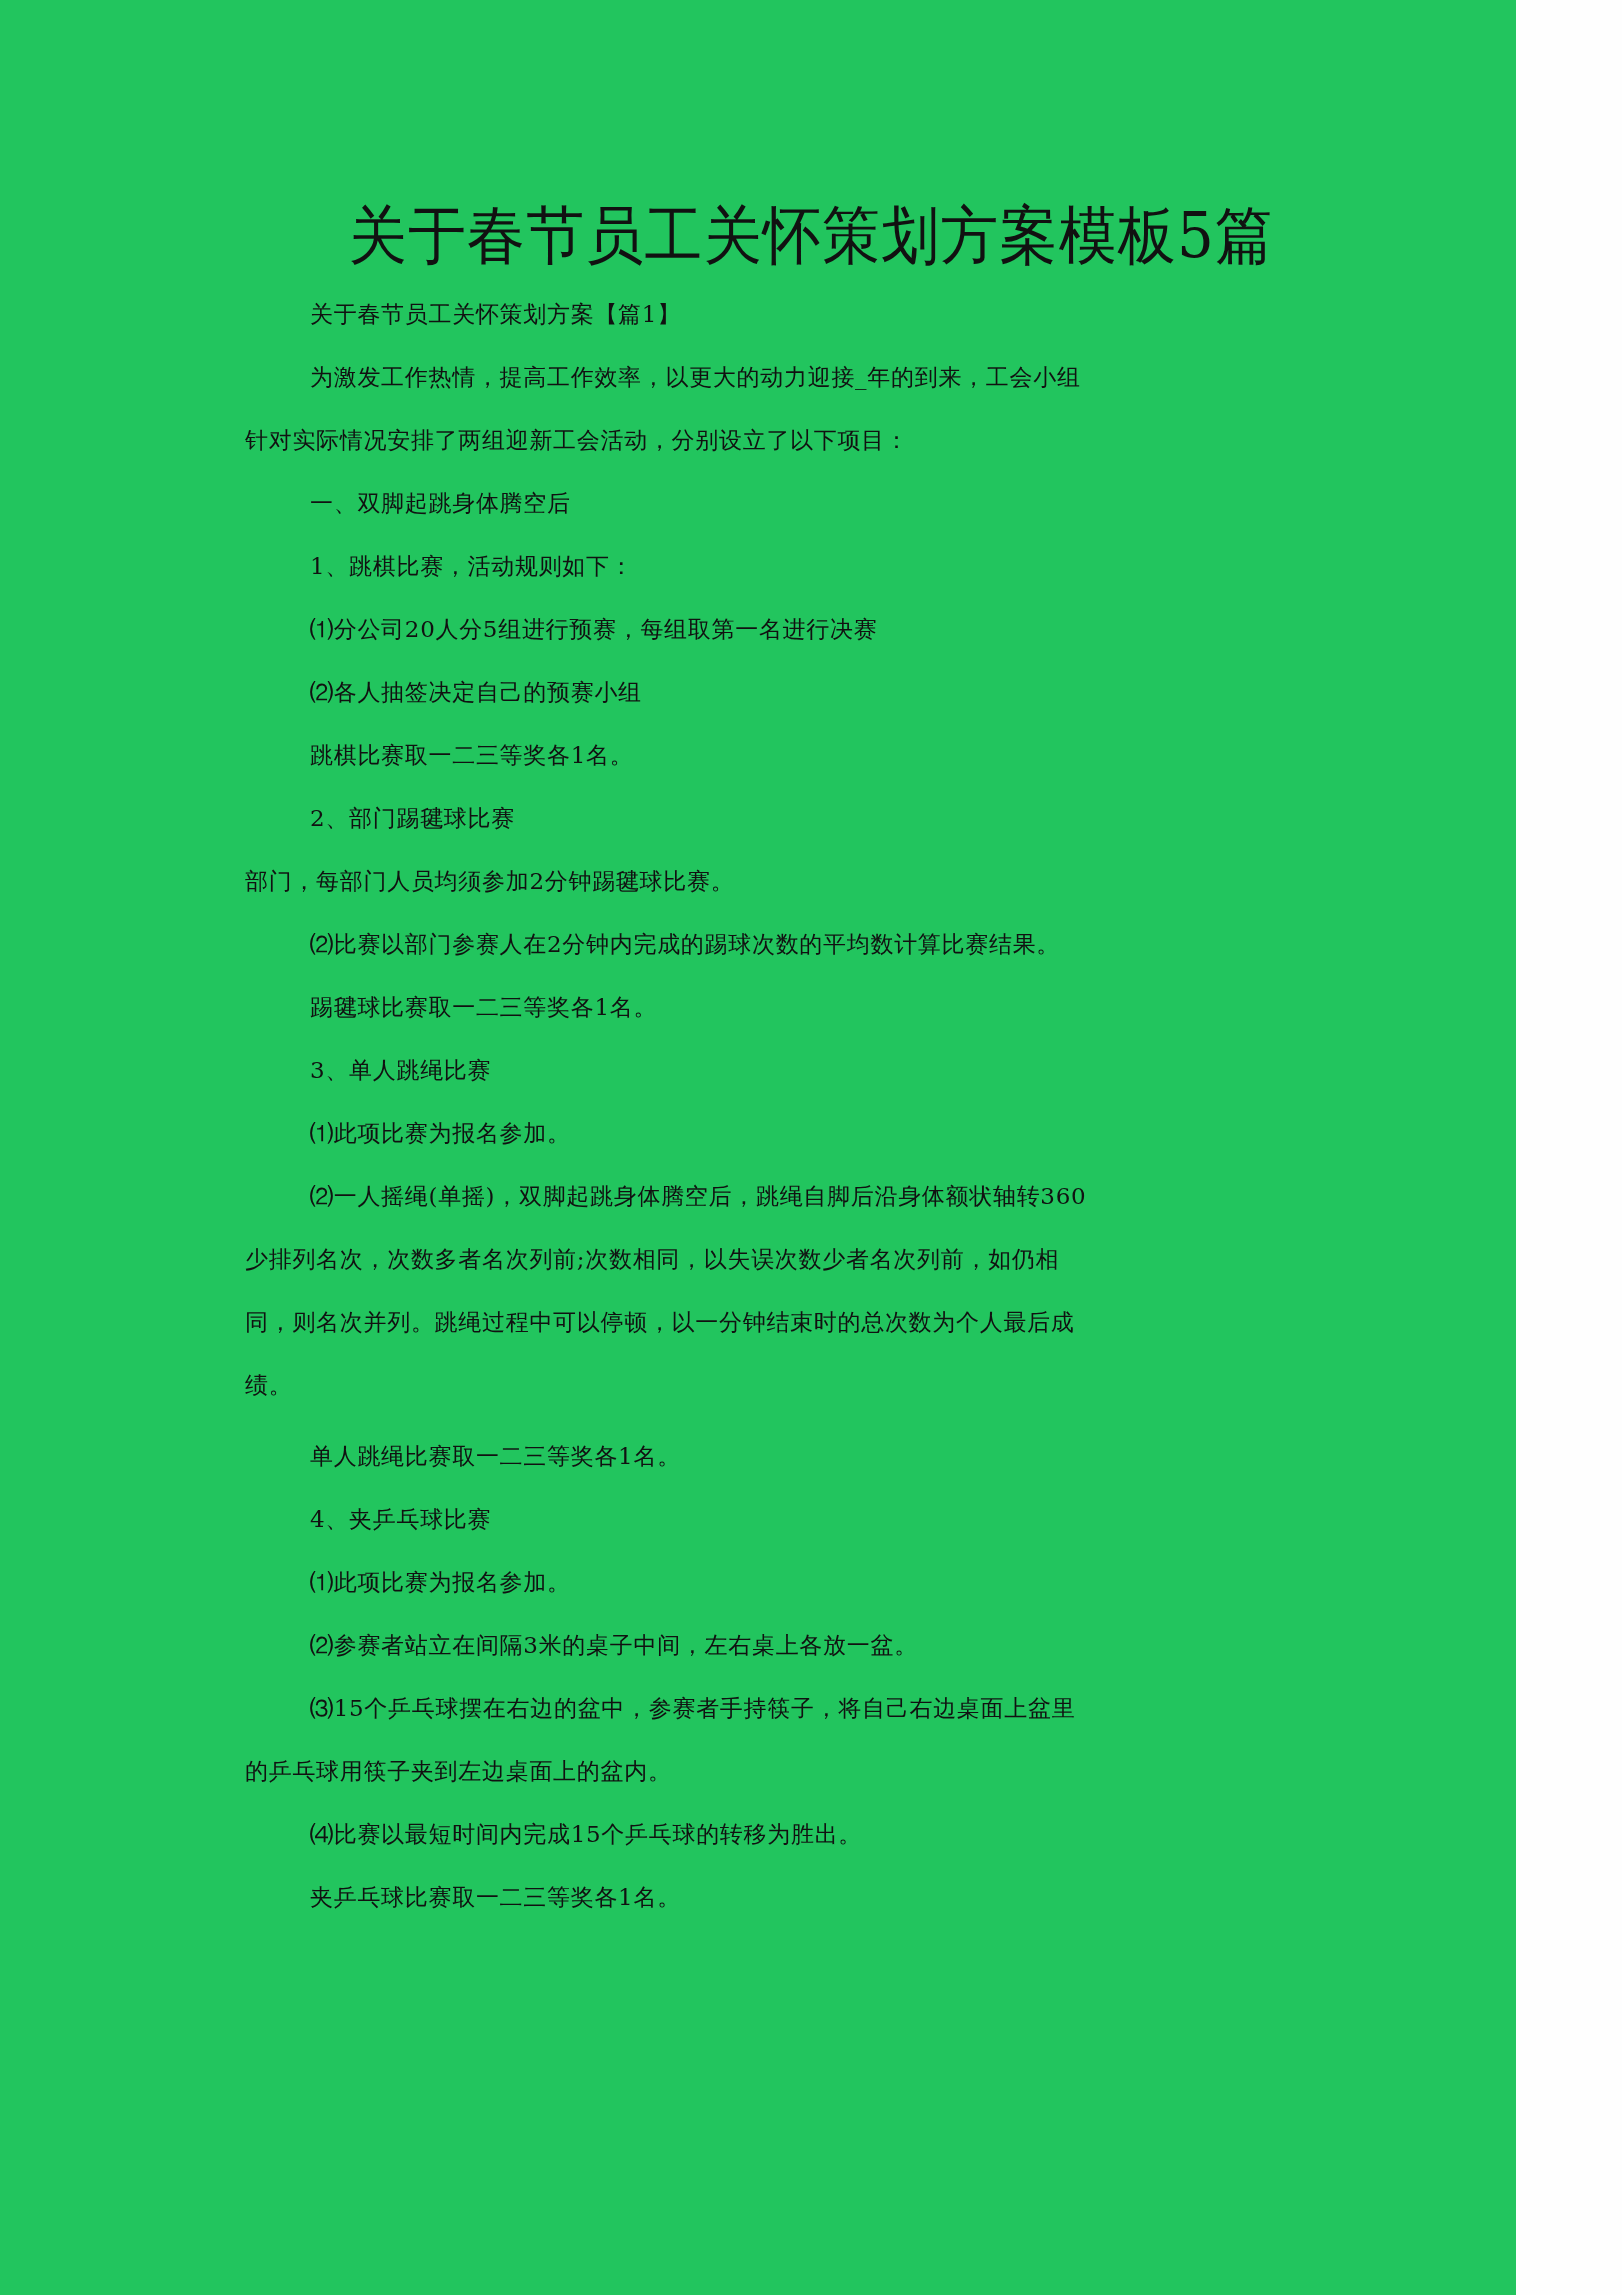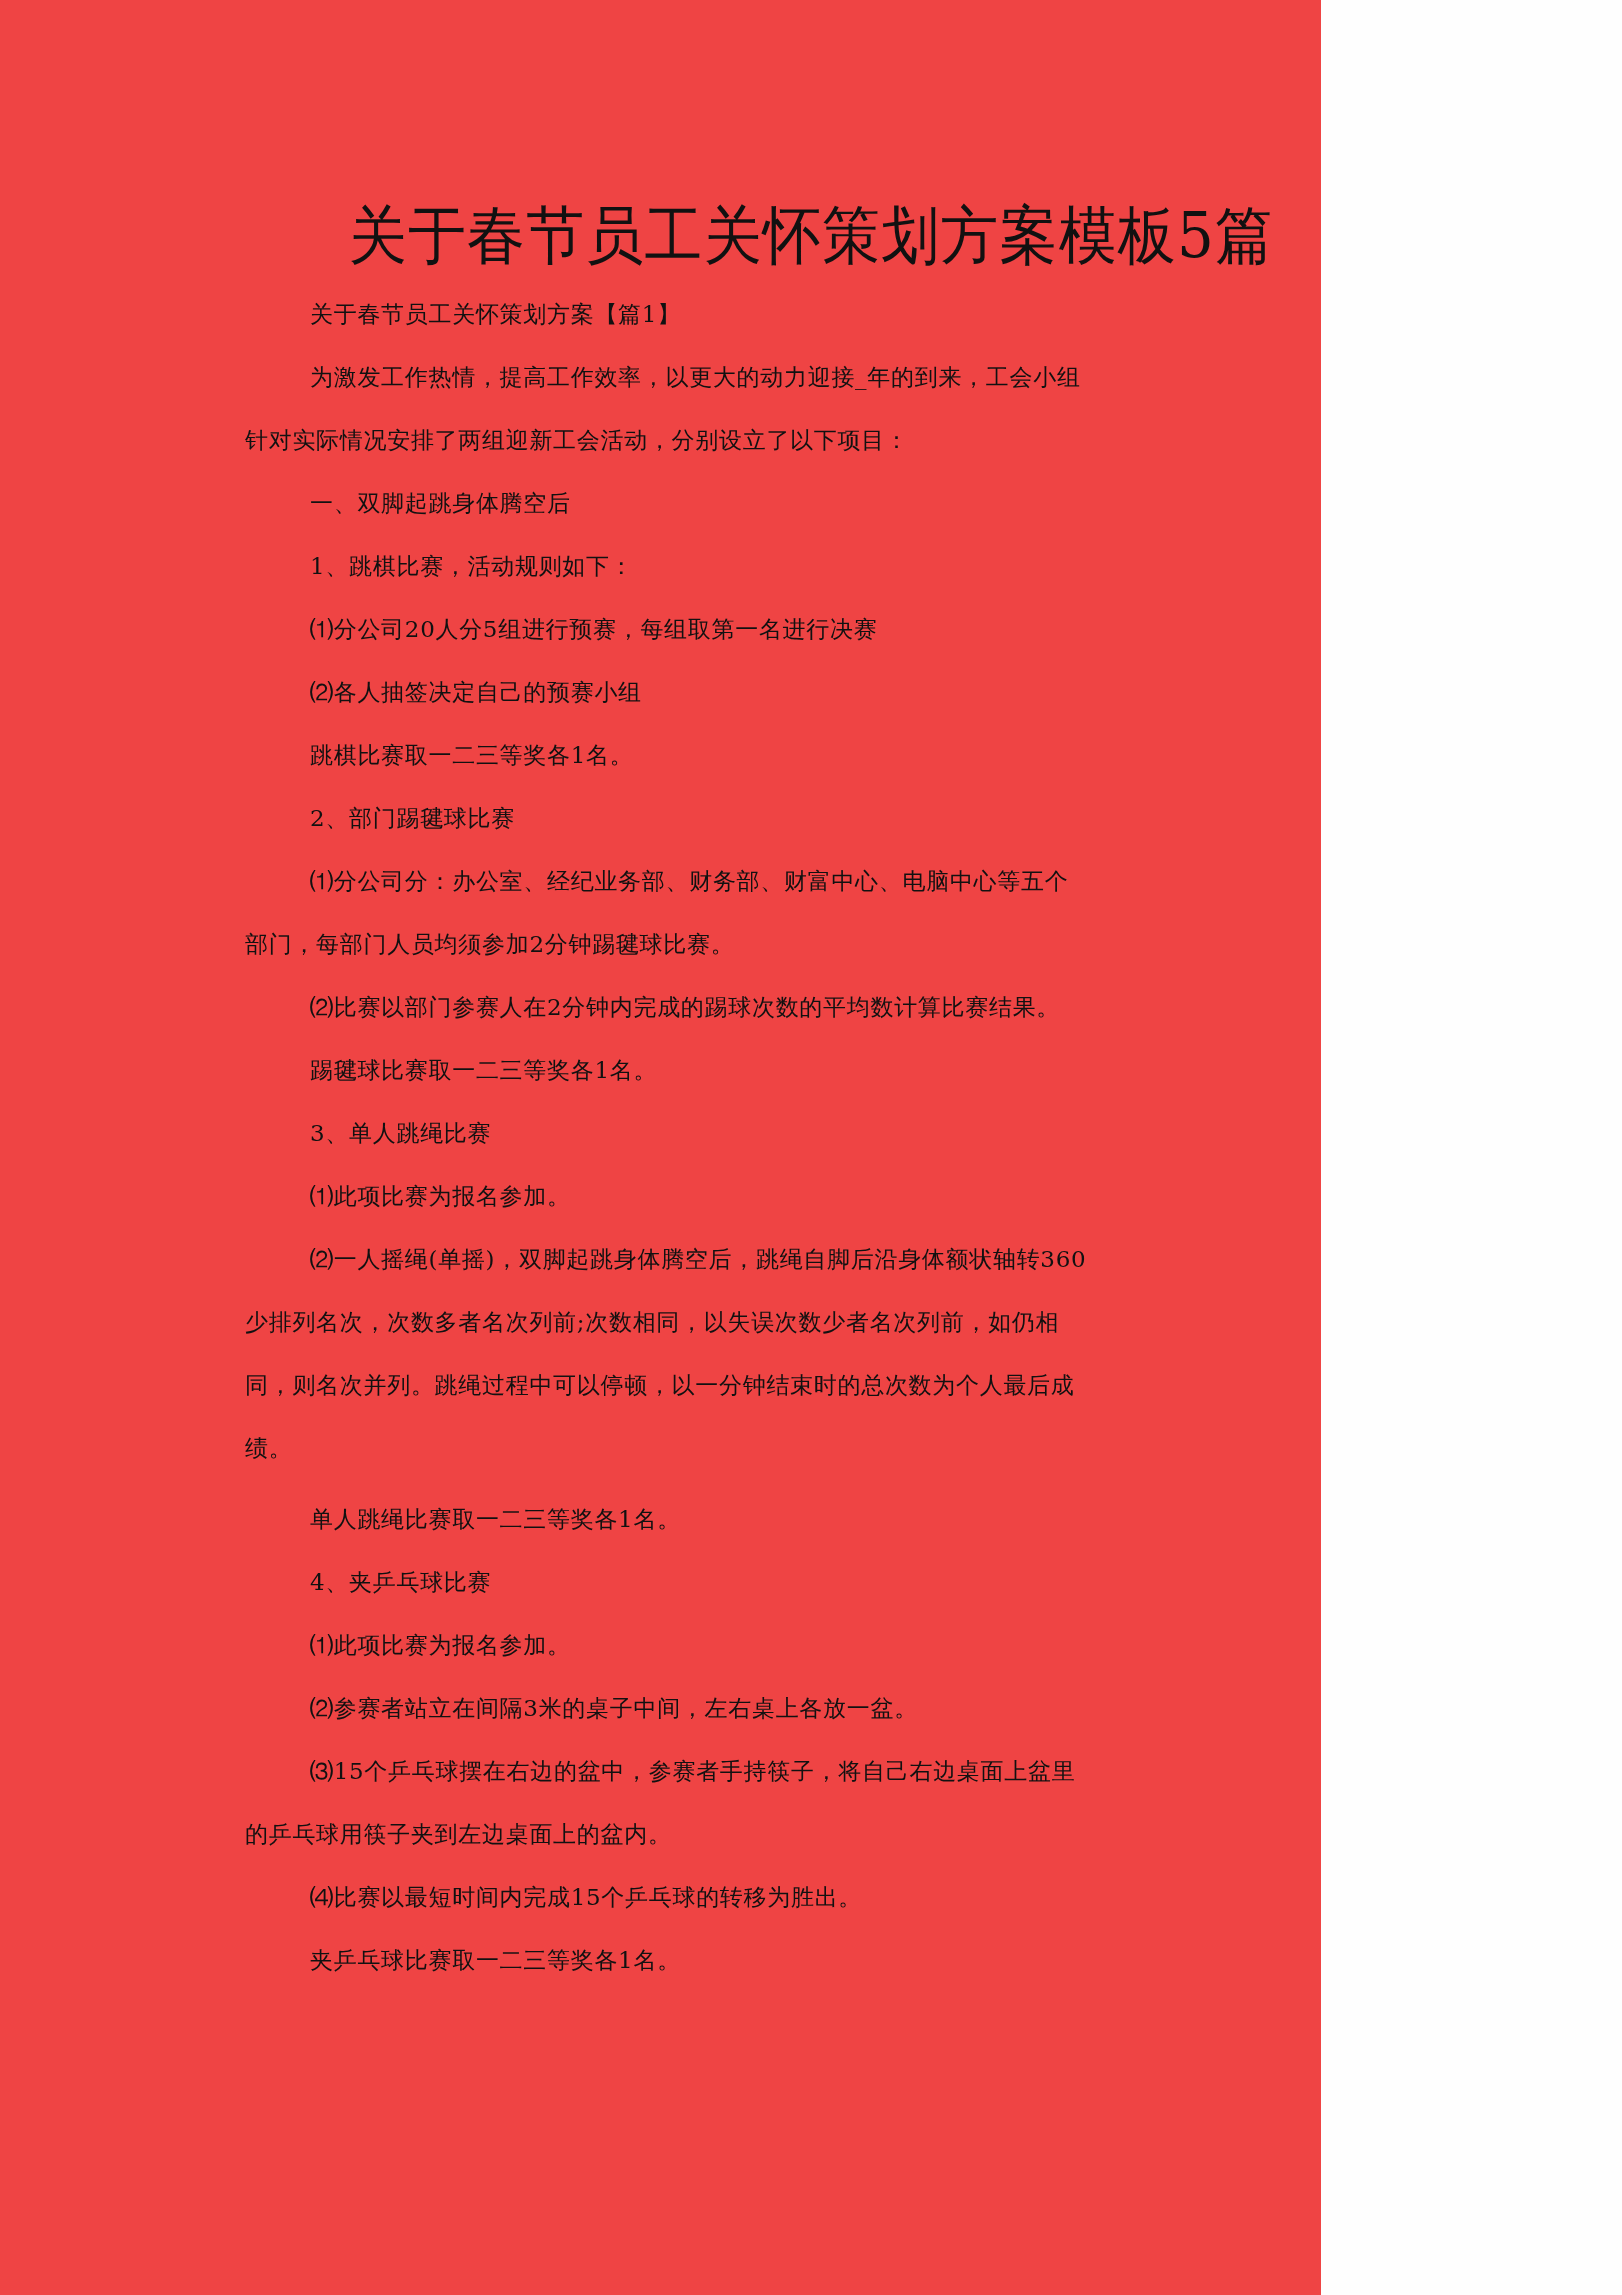--- a/index.html
+++ b/index.html
@@ -12,23 +12,23 @@
       height: 2295px;
       position: relative;
       overflow: hidden;
       font-family: "DejaVu Serif", "Liberation Serif", serif;
       color: #111111;
     }
     .page {
       position: absolute;
       left: 0;
       top: 0;
-      width: 1321px;
+      width: 1516px;
       height: 2295px;
-      background: #ef4444;
+      background: #22c55e;
     }
     .doc-title {
       position: absolute;
       left: 0;
       width: 1623px;
       top: 196px;
       height: 79px;
       text-align: center;
       font-size: 63px;
       line-height: 79px;
@@ -66,21 +66,20 @@
   <div class="body-text">
     <div class="line indent">关于春节员工关怀策划方案【篇1】</div>
     <div class="line indent">为激发工作热情，提高工作效率，以更大的动力迎接_年的到来，工会小组</div>
     <div class="line">针对实际情况安排了两组迎新工会活动，分别设立了以下项目：</div>
     <div class="line indent">一、双脚起跳身体腾空后</div>
     <div class="line indent">1、跳棋比赛，活动规则如下：</div>
     <div class="line indent">⑴分公司20人分5组进行预赛，每组取第一名进行决赛</div>
     <div class="line indent">⑵各人抽签决定自己的预赛小组</div>
     <div class="line indent">跳棋比赛取一二三等奖各1名。</div>
     <div class="line indent">2、部门踢毽球比赛</div>
-    <div class="line indent">⑴分公司分：办公室、经纪业务部、财务部、财富中心、电脑中心等五个</div>
     <div class="line">部门，每部门人员均须参加2分钟踢毽球比赛。</div>
     <div class="line indent">⑵比赛以部门参赛人在2分钟内完成的踢球次数的平均数计算比赛结果。</div>
     <div class="line indent">踢毽球比赛取一二三等奖各1名。</div>
     <div class="line indent">3、单人跳绳比赛</div>
     <div class="line indent">⑴此项比赛为报名参加。</div>
     <div class="line indent">⑵一人摇绳(单摇)，双脚起跳身体腾空后，跳绳自脚后沿身体额状轴转360</div>
     <div class="line">少排列名次，次数多者名次列前;次数相同，以失误次数少者名次列前，如仍相</div>
     <div class="line">同，则名次并列。跳绳过程中可以停顿，以一分钟结束时的总次数为个人最后成</div>
     <div class="line">绩。</div>
     <div class="gap"></div>

